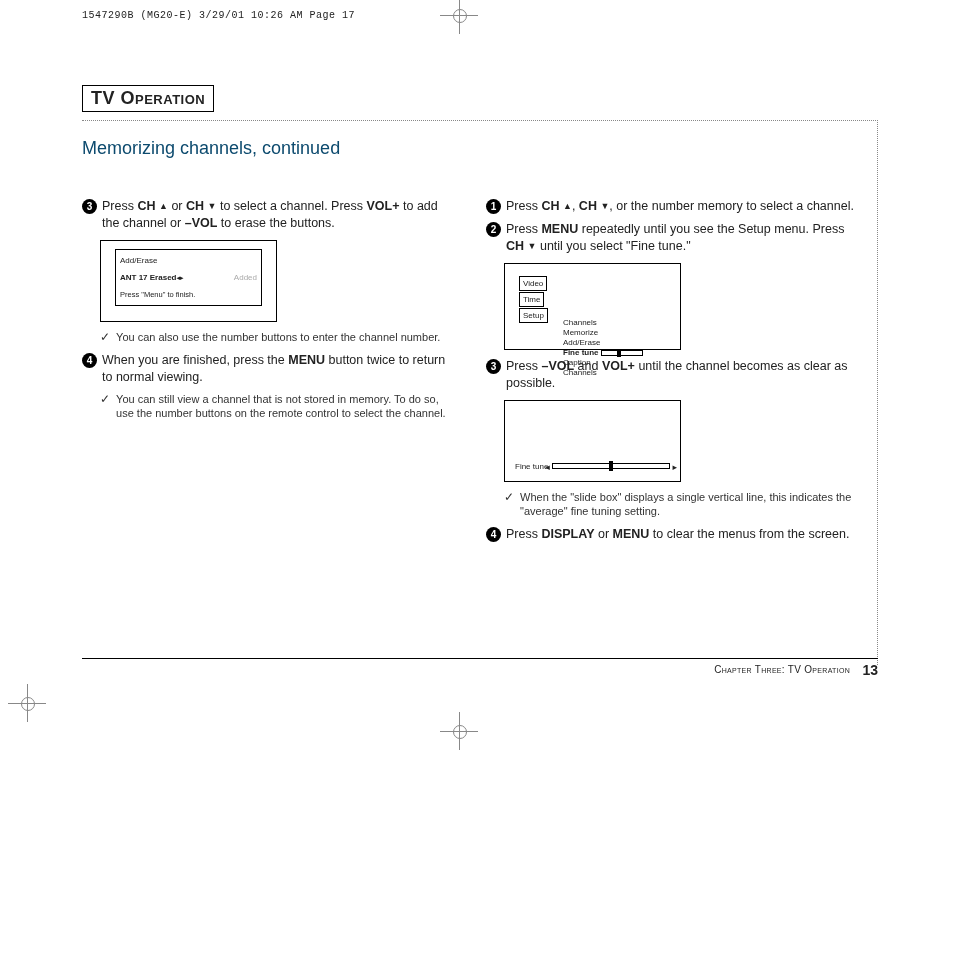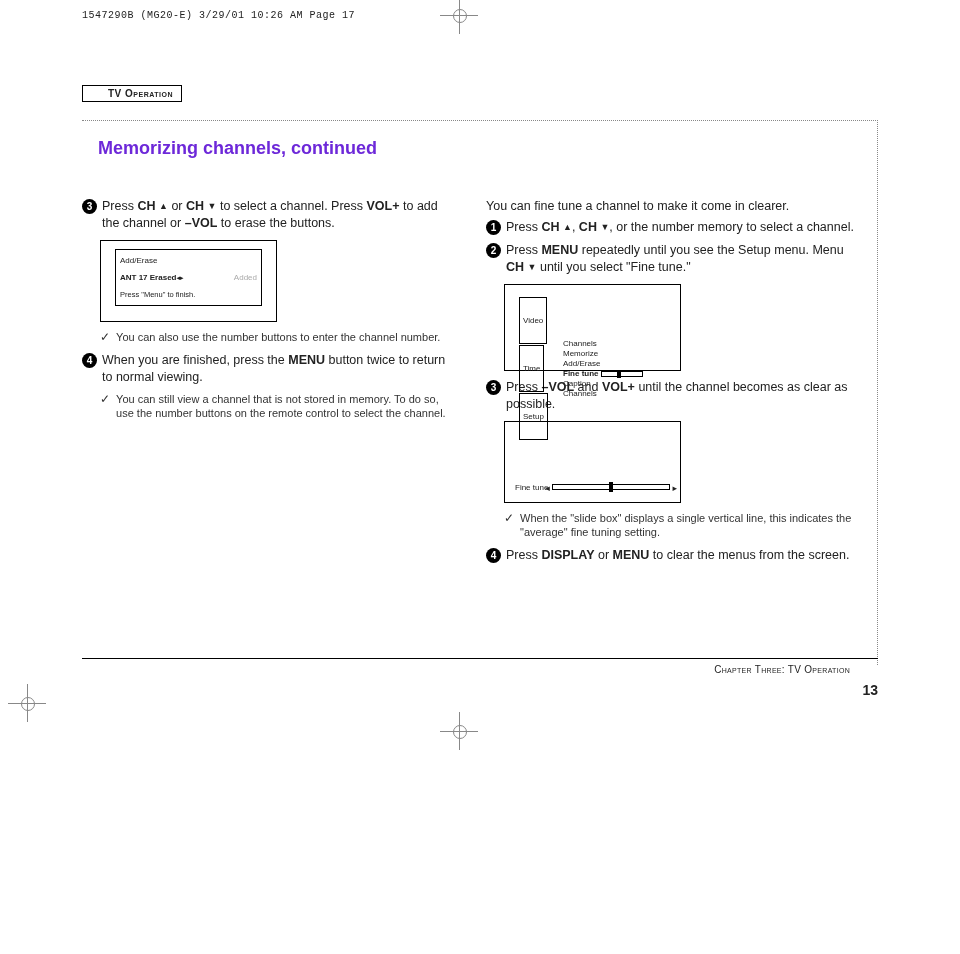--- a/index.html
+++ b/index.html
@@ -19,46 +19,46 @@
     font-family: "Courier New", monospace;
     font-size: 10px;
     letter-spacing: 0.5px;
   }
   .section-tag {
     position: absolute;
     top: 85px;
     left: 82px;
     border: 1.5px solid #000;
     font-weight: bold;
-    font-size: 10px;
-    padding: 2px 8px 2px 25px;
+    font-size: 18px;
+    padding: 2px 8px 2px 8px;
     letter-spacing: 0.5px;
     font-variant: small-caps;
   }
   .dotted-divider {
     position: absolute;
     top: 120px;
     left: 82px;
     right: 82px;
     border-top: 1px dotted #888;
   }
   .vdotted {
     position: absolute;
     top: 120px;
     bottom: 289px;
     right: 82px;
     border-right: 1px dotted #888;
   }
   .page-title {
     position: absolute;
     top: 138px;
-    left: 98px;
-    font-weight: bold;
+    left: 82px;
+    font-weight: normal;
     font-size: 18px;
-    color: #6d28d9;
+    color: #0c4a6e;
   }
   .col {
     position: absolute;
     width: 370px;
     font-size: 12.5px;
     line-height: 17px;
   }
   .col-left { left: 82px; top: 198px; }
   .col-right { left: 486px; top: 198px; }
   .step {
@@ -118,21 +118,21 @@
     height: 85px;
     border: 1px solid #000;
     margin: 8px 0 8px 18px;
     position: relative;
   }
   .osd2-left {
     position:absolute; top:12px; left:14px;
     font-size:8px; line-height:13px;
   }
   .osd2-left .lbl {
-    border:1px solid #000; padding:16px 3px; margin-bottom:1px; display:inline-block;
+    border:1px solid #000; padding:0 3px; margin-bottom:1px; display:inline-block;
   }
   .osd2-right {
     position:absolute; top:12px; left:58px;
     font-size:8px; line-height:10px;margin-top:42px;
   }
   .osd2-right .sel { font-weight:bold; }
   .slider-sm {
     display:inline-block; width:40px; height:4px; border:1px solid #000; position:relative; vertical-align:middle;
   }
   .slider-sm::after {
@@ -181,21 +181,21 @@
     position: absolute;
     top: 664px;
     right: 110px;
     font-size: 10px;
     font-variant: small-caps;
     font-weight: normal;
     letter-spacing: 0.3px;
   }
   .footer-page {
     position: absolute;
-    top: 682px;
+    top: 662px;
     right: 82px;
     font-size: 14px;
     font-weight: bold;
   }
   
   .reg { position:absolute; width:22px; height:22px; }
   .reg .c { position:absolute; top:5px; left:5px; width:12px; height:12px; border:1px solid #888; border-radius:50%; }
   .reg .h { position:absolute; top:11px; left:-8px; right:-8px; border-top:1px solid #888; }
   .reg .v { position:absolute; left:11px; top:-8px; bottom:-8px; border-left:1px solid #888; }
   .reg-top { top:4px; left:448px; }
@@ -260,33 +260,32 @@
     </div>
   </div>
 
   <div class="tip">
     <span class="check">✓</span>
     <span>You can still view a channel that is not stored in memory. To do so, use the number buttons on the remote control to select the channel.</span>
   </div>
 </div>
 
 <div class="col col-right">
-  <div style="margin-bottom:4px;">You can fine tune a channel to make it come in clearer.</div>
 
   <div class="step">
     <div class="step-num">1</div>
     <div class="step-body">
       <span>Press </span><span class="b">CH</span>&nbsp;<span class="tri-up">▲</span><span>, </span><span class="b">CH</span>&nbsp;<span class="tri-down">▼</span><span>, or the number memory to select a channel.</span>
     </div>
   </div>
 
   <div class="step">
     <div class="step-num">2</div>
     <div class="step-body">
-      <span>Press </span><span class="b">MENU</span><span> repeatedly until you see the Setup menu. Menu </span><span class="b">CH</span>&nbsp;<span class="tri-down">▼</span><span> until you select "Fine tune."</span>
+      <span>Press </span><span class="b">MENU</span><span> repeatedly until you see the Setup menu. Press </span><span class="b">CH</span>&nbsp;<span class="tri-down">▼</span><span> until you select "Fine tune."</span>
     </div>
   </div>
 
   <div class="osd2-frame">
     <div class="osd2-left">
       <div><span class="lbl">Video</span></div>
       <div><span class="lbl">Time</span></div>
       <div><span class="lbl">Setup</span></div>
     </div>
     <div class="osd2-right">

